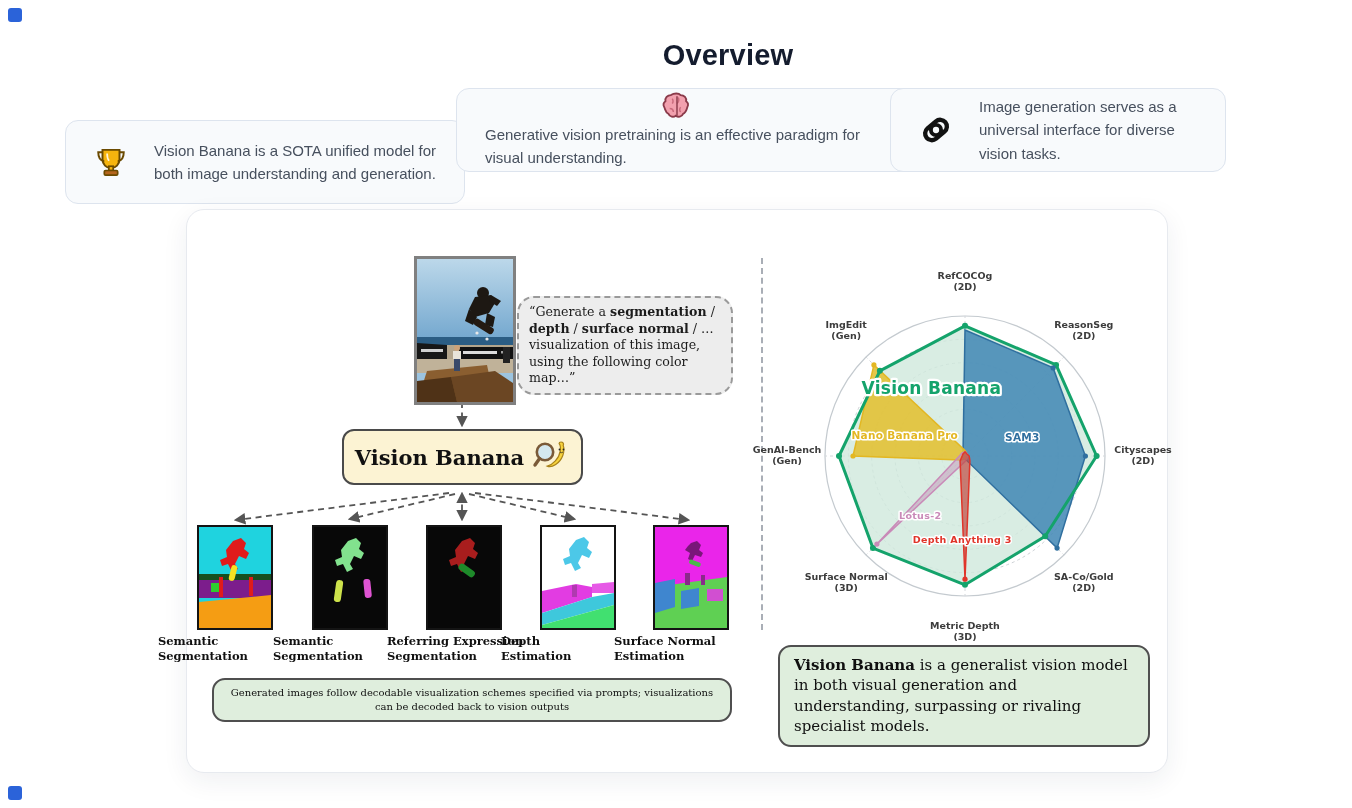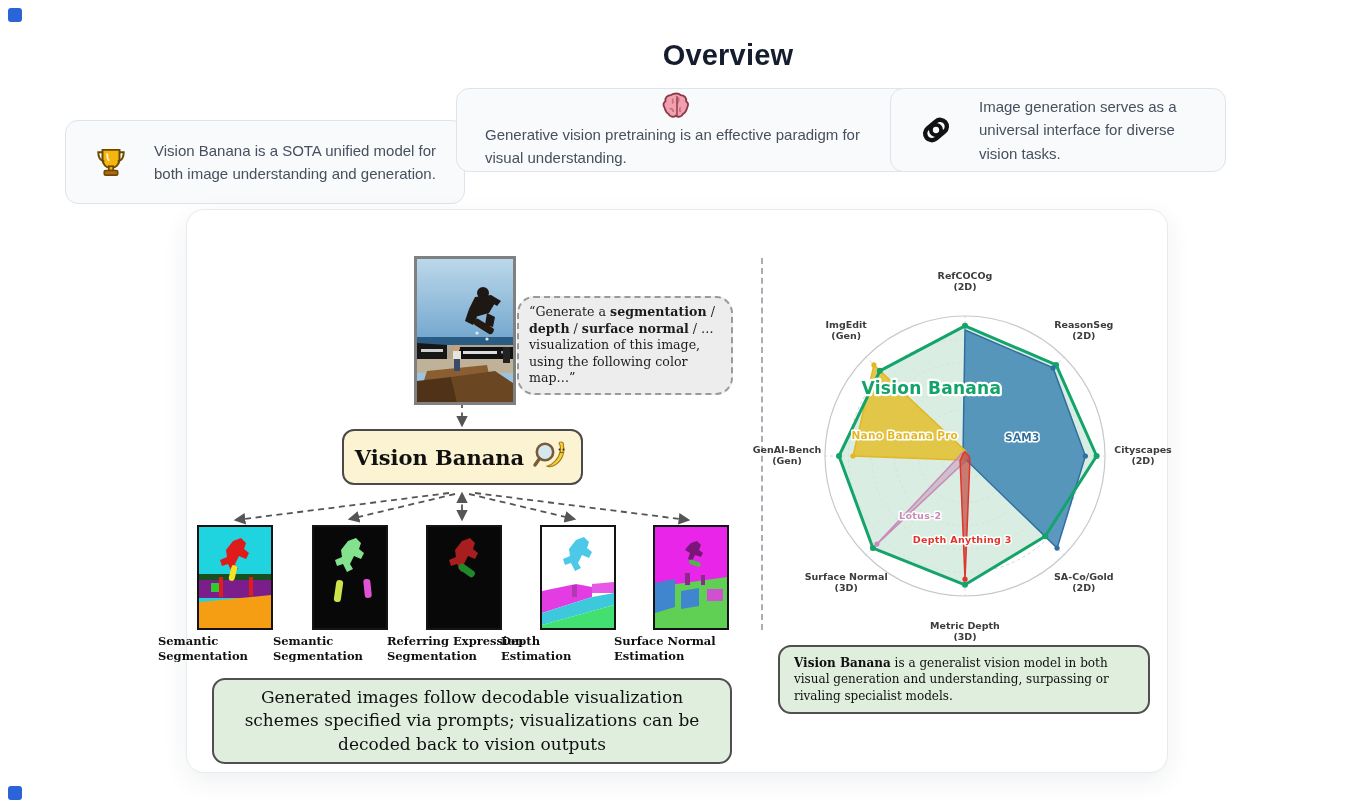--- a/index.html
+++ b/index.html
@@ -25,23 +25,23 @@
   .vb-box{position:absolute;left:155px;top:219px;width:241px;height:56px;background:#fcf3d3;
           border:2.5px solid #4a4a4a;border-radius:12px;display:flex;align-items:center;justify-content:center;gap:8px;box-sizing:border-box;}
   .vb-text{font-family:"DejaVu Serif",serif;font-weight:bold;font-size:21px;color:#111;}
   .out-img{position:absolute;top:315px;width:72px;height:101px;border:2.5px solid #141414;background:#000;}
   .out-img svg{display:block;}
   .out-label{position:absolute;top:424px;width:150px;text-align:left;
              font-family:"DejaVu Serif",serif;font-weight:bold;font-size:11.5px;line-height:1.3;color:#111;}
   .caption{background:#dfeedd;border:2.5px solid #4f4f4f;border-radius:13px;box-sizing:border-box;
            font-family:"DejaVu Serif",serif;color:#101010;}
   .caption-left{position:absolute;left:25px;top:468px;width:520px;padding:6px 10px;
-                text-align:center;font-size:17px;line-height:1.38;}
+                text-align:center;font-size:10px;line-height:1.38;}
   .caption-right{position:absolute;left:591px;top:435px;width:372px;padding:8px 14px;
-                 text-align:left;font-size:12px;line-height:1.36;}
+                 text-align:left;font-size:15px;line-height:1.36;}
   .separator{position:absolute;left:574px;top:48px;height:372px;width:0;border-left:2px dashed #a9aeb6;}
   .radar{position:absolute;left:588px;top:56px;width:380px;height:380px;overflow:visible;}
   .radar text{font-family:"DejaVu Sans",sans-serif;}
   .axis-label{font-size:9.5px;font-weight:bold;fill:#3c3c3c;}
   .series-label{font-weight:bold;paint-order:stroke;stroke:#ffffff;stroke-linejoin:round;letter-spacing:.3px;}
   b{font-weight:bold;}
 </style>
 </head>
 <body>
 

